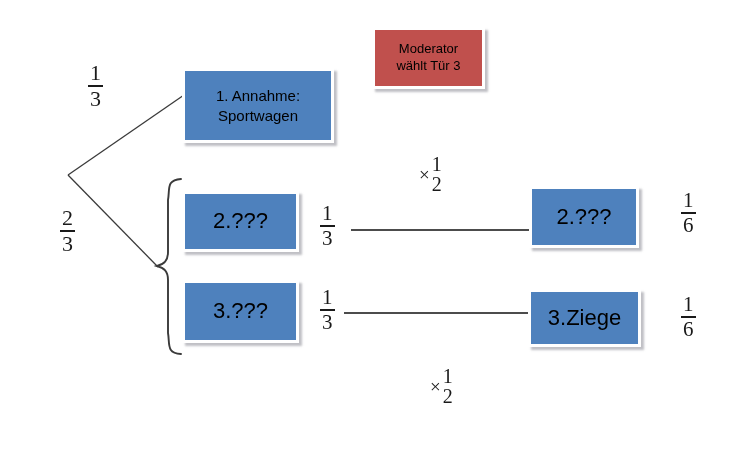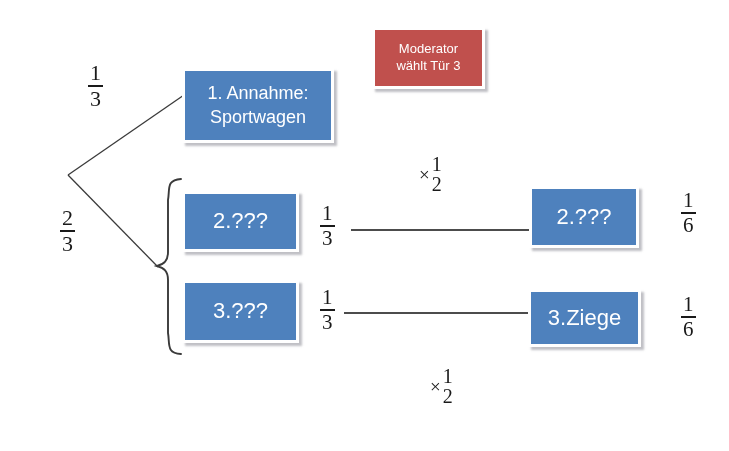--- a/index.html
+++ b/index.html
@@ -25,21 +25,21 @@
   }
 
   
   .box {
     position: absolute;
     box-sizing: border-box;
     display: flex;
     align-items: center;
     justify-content: center;
     text-align: center;
-    color: #ffffff;
+    color: #000000;
     border: 3px solid #ffffff;
     box-shadow: 3px 3px 2px rgba(140,140,150,0.55);
     line-height: 1.28;
   }
   .box.blue { background: #4E81BD; }
   .box.red  { background: #C0504D; }
 
   .box-text {
     display: block;
     white-space: pre-line;
@@ -107,21 +107,21 @@
              L 168 252
              C 168 261, 164 264, 157 266
              C 164 268, 168 271, 168 280
              L 168 333
              C 170 344, 166 353, 181 354" stroke="#3a3a3a" stroke-width="1.9" fill="none" stroke-linecap="round"></path>
 
     <line x1="351" y1="230" x2="529" y2="230" stroke="#101010" stroke-width="1.7"></line>
     <line x1="344" y1="313" x2="528" y2="313" stroke="#101010" stroke-width="1.7"></line>
   </svg>
 
-  <div class="box blue" style="left:182px; top:68px; width:152px; height:75px; font-size:18px;">
+  <div class="box blue" style="left:182px; top:68px; width:152px; height:75px; font-size:15px;">
     <span class="box-text">1.   Annahme:
 Sportwagen</span>
   </div>
 
   <div class="box red" style="left:372px; top:27px; width:113px; height:62px; font-size:13px;">
     <span class="box-text">Moderator
 wählt Tür 3</span>
   </div>
 
   <div class="box blue" style="left:182px; top:191px; width:117px; height:61px; font-size:22px;">

